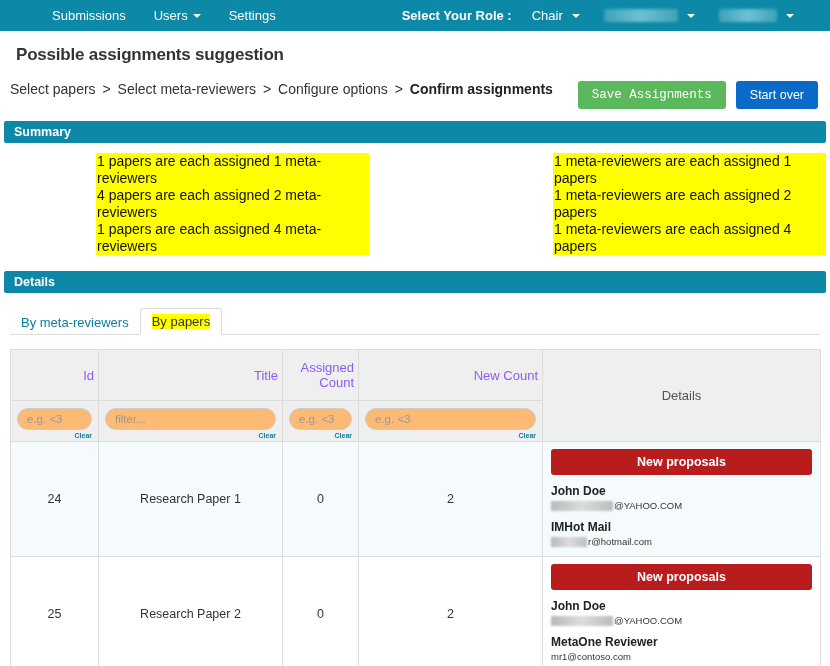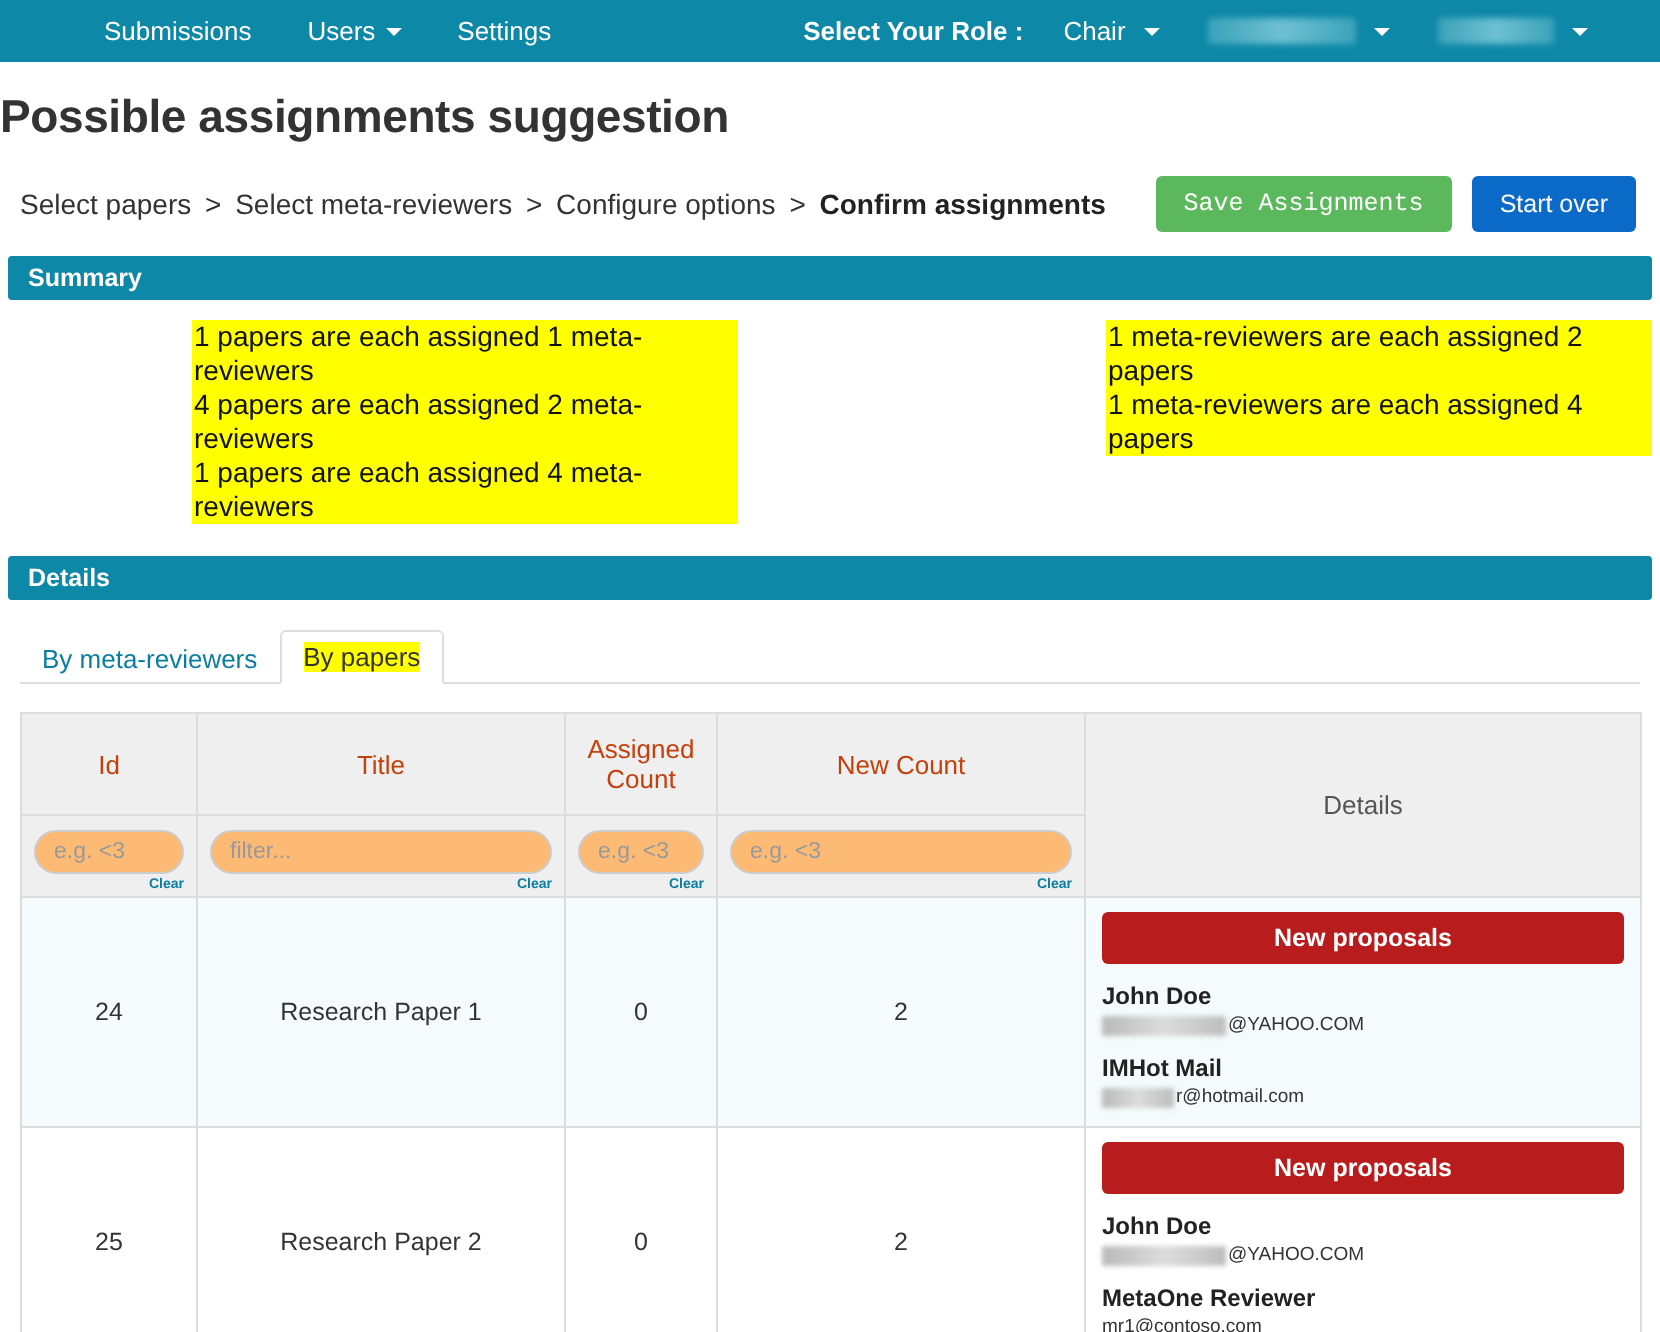--- a/index.html
+++ b/index.html
@@ -51,29 +51,29 @@
     filter: blur(1.6px);
     border-radius: 1px;
     vertical-align: middle;
   }
   .redact-a { width: 74px; }
   .redact-b { width: 58px; }
   .nav-dd { display: flex; align-items: center; gap: 9px; padding: 0 12px; cursor: pointer; }
 
   
   .page-title {
-    font-size: 23px;
+    font-size: 17px;
     font-weight: bold;
     color: #333333;
-    padding: 14px 10px 0 0;
+    padding: 14px 10px 0 16px;
     letter-spacing: -0.2px;
   }
   .crumbrow {
     display: flex;
-    align-items: center;
+    align-items: flex-start;
     padding: 16px 10px 0 10px;
   }
   .breadcrumb { font-size: 14px; color: #333333; flex: 1; }
   .breadcrumb .crumb { color: #333; }
   .breadcrumb .sep { color: #333; padding: 0 3px; }
   .breadcrumb .current { font-weight: bold; color: #222; }
   .btns { display: flex; gap: 10px; padding-right: 2px; }
   .btn {
     border: none;
     color: #fff;
@@ -134,23 +134,23 @@
   .tab.active .tab-text { background: #ffff00; }
   .tab.inactive { color: #0b7ea0; }
 
   
   .tbl-wrap { margin: 14px 10px 0 10px; }
   table.grid { border-collapse: collapse; width: 810px; table-layout: fixed; }
   table.grid th, table.grid td { border: 1px solid #dcdcdc; }
   thead th {
     background: #efefef;
     font-weight: normal;
-    color: #c2410c;
+    color: #8b5cf6;
     font-size: 13px;
-    text-align: center;
+    text-align: right;
     padding: 10px 4px;
     vertical-align: middle;
   }
   .col-id      { width: 88px; }
   .col-title   { width: 184px; }
   .col-assign  { width: 76px; }
   .col-new     { width: 184px; }
   .col-details { width: 278px; }
 
   .filter-row td {
@@ -280,20 +280,21 @@
 
 <div class="section-bar">Summary</div>
 
 <div class="summary">
   <div class="sum-col sum-left">
     <span class="sum-line">1 papers are each assigned 1 meta-reviewers</span>
     <span class="sum-line">4 papers are each assigned 2 meta-reviewers</span>
     <span class="sum-line">1 papers are each assigned 4 meta-reviewers</span>
   </div>
   <div class="sum-col sum-right">
+    <span class="sum-line">1 meta-reviewers are each assigned 1 papers</span>
     <span class="sum-line">1 meta-reviewers are each assigned 2 papers</span>
     <span class="sum-line">1 meta-reviewers are each assigned 4 papers</span>
   </div>
 </div>
 
 <div class="section-bar">Details</div>
 
 <div class="tabs">
   <div class="tab inactive">
     <span class="tab-text">By meta-reviewers</span>

